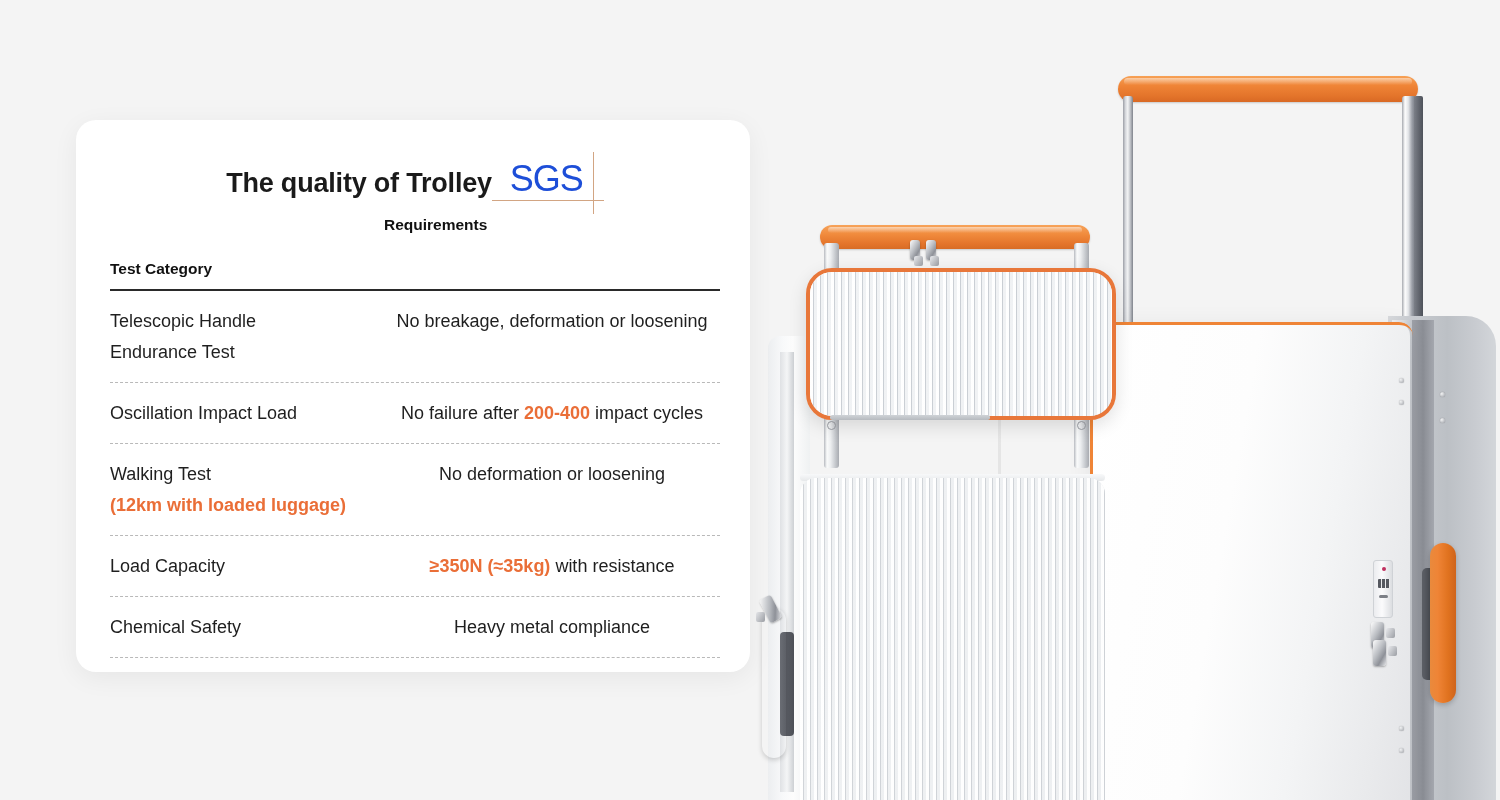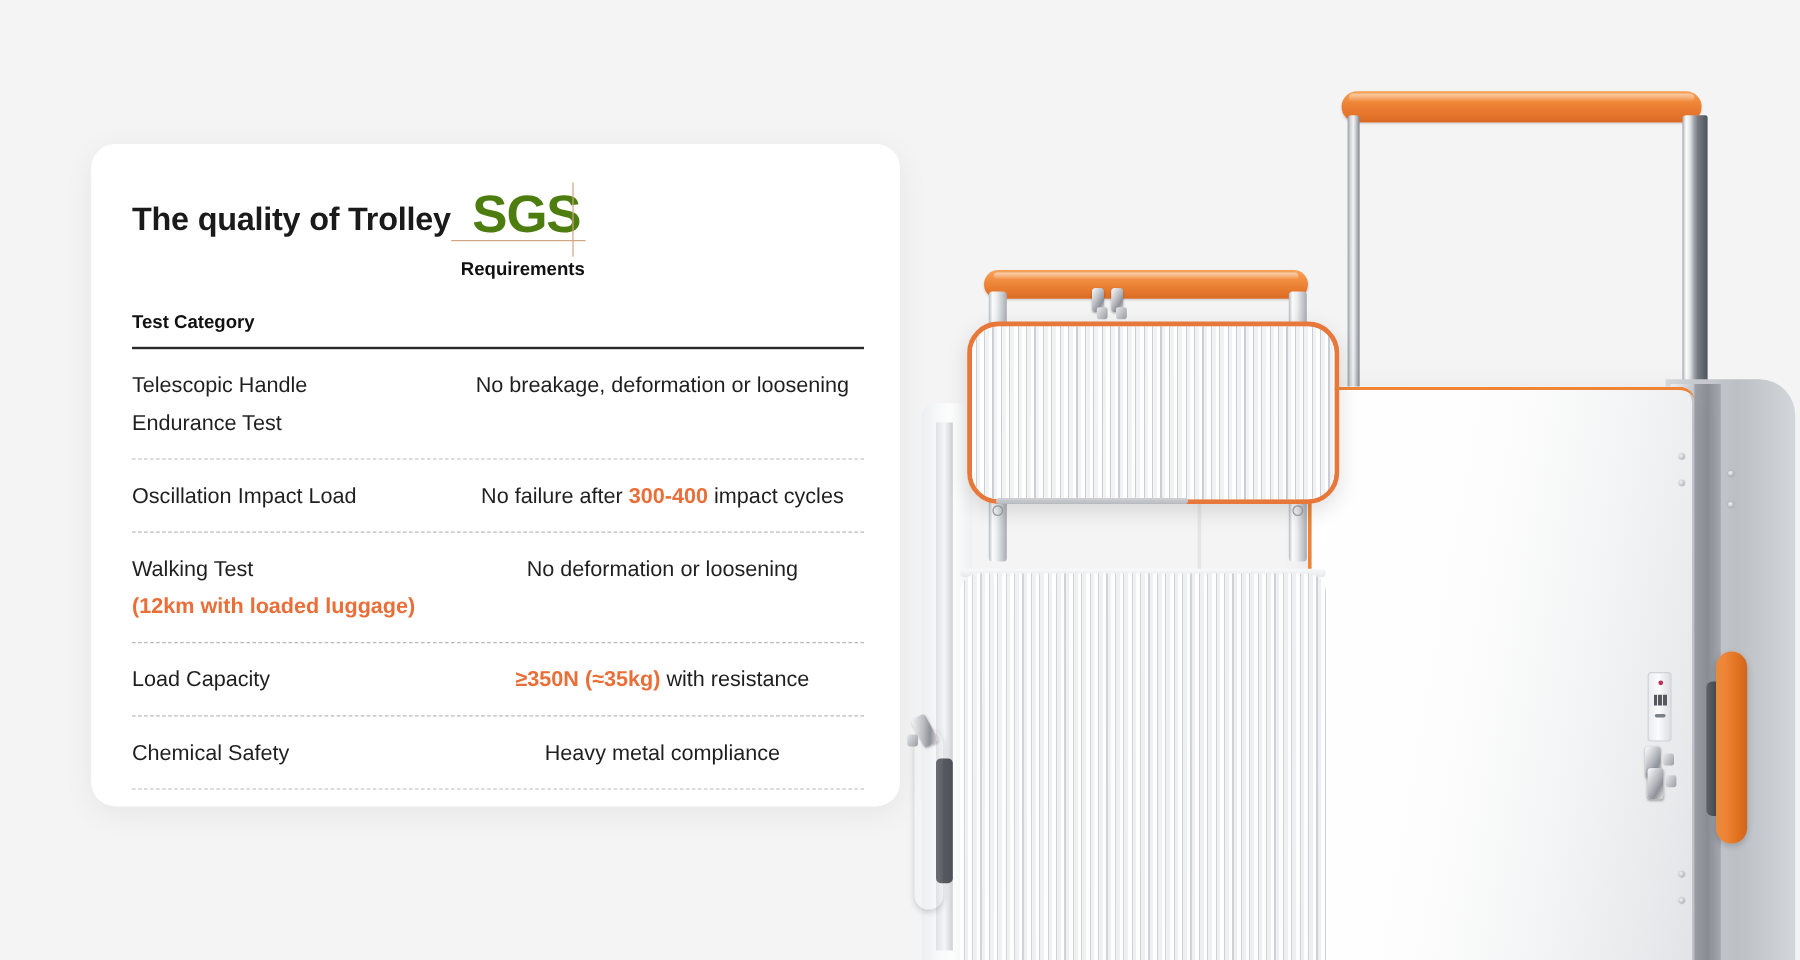--- a/index.html
+++ b/index.html
@@ -202,32 +202,32 @@
 
   
   .card{
     position:absolute; left:76px; top:120px; width:674px; height:552px;
     background:#ffffff;
     border-radius:20px;
     box-shadow:0 6px 26px rgba(0,0,0,.06);
   }
   .card-head{
     position:absolute; left:34px; top:33px; right:30px; height:60px;
-    display:flex; align-items:center; justify-content:flex-start;
+    display:flex; align-items:center; justify-content:center;
   }
   .card-title{
     font-size:27px; font-weight:600; color:#1a1a1a; letter-spacing:-.2px;
   }
 
   
   .sgs{ position:relative; width:112px; height:62px; }
   .sgs-text{
     position:absolute; left:18px; top:6px;
     font-family:"Liberation Sans", sans-serif;
-    font-size:44px; font-weight:bold; color:#4d7c0f; letter-spacing:-1px;
+    font-size:36px; font-weight:normal; color:#1d4ed8; letter-spacing:-1px;
     line-height:42px;
   }
   .sgs-vline{ position:absolute; left:101px; top:0; width:1px; height:62px; background:#d2a583; }
   .sgs-hline{ position:absolute; left:0; top:48px; width:112px; height:1px; background:#d2a583; }
 
   
   .tbl{ position:absolute; left:34px; top:96px; width:610px; }
   .thead{ display:flex; padding-bottom:11px; }
   .th{ font-size:15.5px; font-weight:bold; color:#111; }
   .th.cat{ width:274px;margin-top:44px; }
@@ -352,21 +352,21 @@
       <div class="cell req">
         <span>No breakage, deformation or loosening</span>
       </div>
     </div>
 
     <div class="row">
       <div class="cell cat">
         <span>Oscillation Impact Load</span>
       </div>
       <div class="cell req">
-        <span>No failure after </span><span class="hl">300-400</span><span> impact cycles</span>
+        <span>No failure after </span><span class="hl">200-400</span><span> impact cycles</span>
       </div>
     </div>
 
 
     <div class="row">
       <div class="cell cat">
         <span>Walking Test</span>
         <span class="sub-hl">(12km with loaded luggage)</span>
       </div>
       <div class="cell req">

